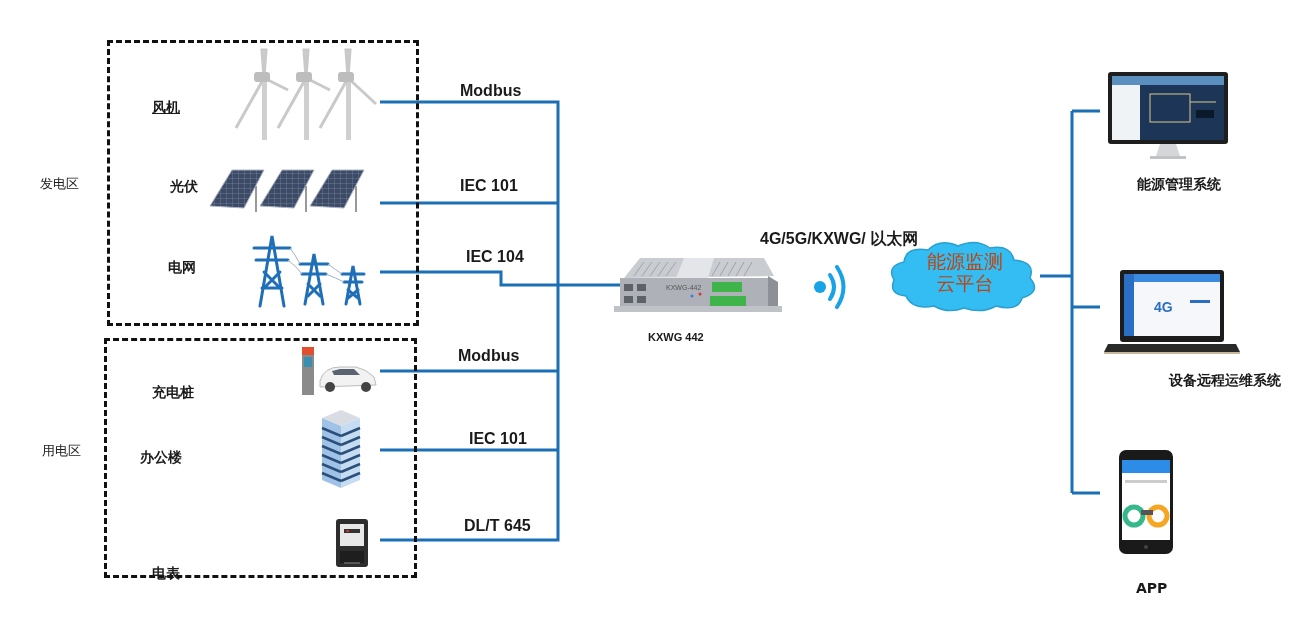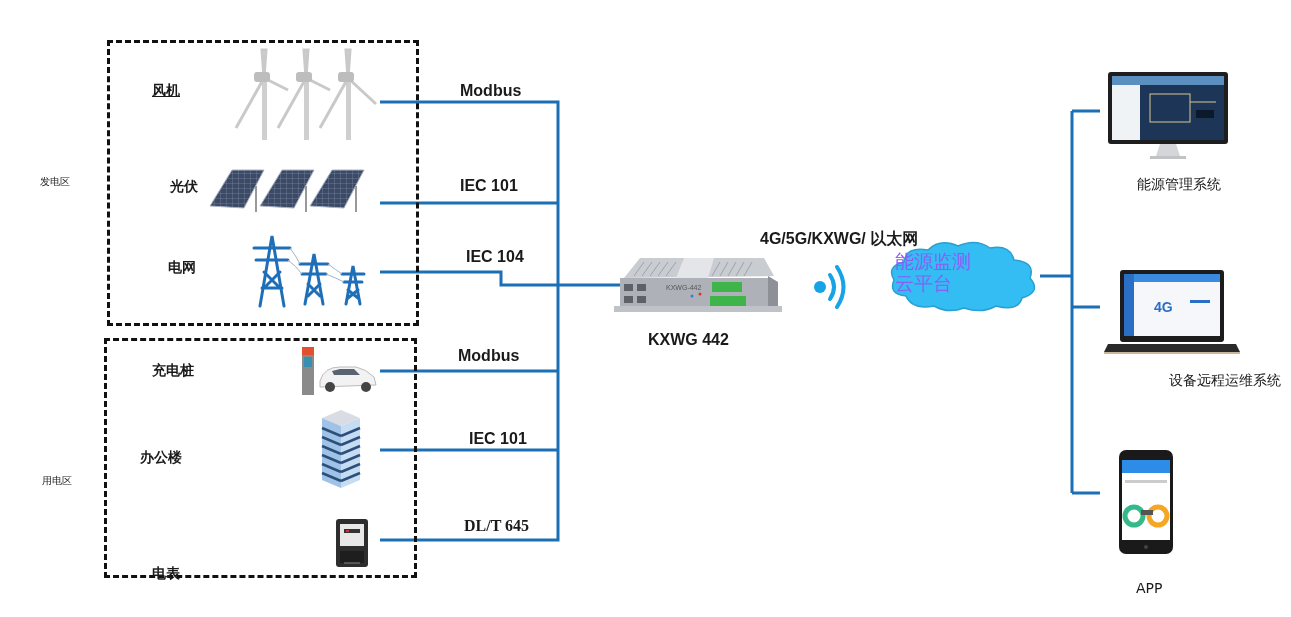--- a/index.html
+++ b/index.html
@@ -1,24 +1,24 @@
 <!DOCTYPE html>
 <html><head>
 <meta charset="utf-8">
 <style>
   html,body{margin:0;padding:0;background:#ffffff;}
   body{width:1291px;height:617px;position:relative;overflow:hidden;font-family:"Liberation Sans","DejaVu Sans",sans-serif;color:#1a1a1a;}
   .abs{position:absolute;}
   .lbl{position:absolute;font-size:14px;font-weight:bold;white-space:nowrap;font-family:"DejaVu Sans","Liberation Sans",sans-serif;}
-  .zone-lbl{position:absolute;font-size:10px;white-space:nowrap;font-family:Liberation Serif, serif;}
+  .zone-lbl{position:absolute;font-size:13px;white-space:nowrap;font-family:Liberation Serif, serif;}
   .proto{position:absolute;font-size:16px;font-weight:bold;white-space:nowrap;font-family:"Liberation Sans",sans-serif;}
   .zone{position:absolute;border:3px dashed #111;box-sizing:border-box;}
   svg.wires{position:absolute;left:0;top:0;}
-  .cloud-text{position:absolute;left:895px;top:250px;width:140px;font-size:19px;line-height:22px;color:#8b5cf6;font-family:"DejaVu Sans",sans-serif;}
-  .client-lbl{position:absolute;font-size:14px;font-weight:normal;white-space:nowrap;font-family:"DejaVu Sans","Liberation Sans",sans-serif;}
+  .cloud-text{position:absolute;left:895px;top:250px;width:140px;text-align:center;font-size:19px;line-height:22px;color:#c2410c;font-family:"DejaVu Sans",sans-serif;}
+  .client-lbl{position:absolute;font-size:14px;font-weight:bold;white-space:nowrap;font-family:"DejaVu Sans","Liberation Sans",sans-serif;}
 </style>
 </head>
 <body>
 
 <svg class="wires" width="1291" height="617">
   <g stroke="#1a6fb5" stroke-width="3" fill="none">
 
     <polyline points="380,102 558,102 558,285"></polyline>
     <polyline points="380,203 558,203"></polyline>
     <polyline points="380,272 501,272 501,285 625,285"></polyline>
@@ -32,35 +32,35 @@
     <polyline points="1072,111 1100,111"></polyline>
     <polyline points="1072,307 1100,307"></polyline>
     <polyline points="1072,493 1100,493"></polyline>
   </g>
 </svg>
 
 <div class="zone" style="left:107px;top:40px;width:312px;height:286px;"></div>
 <div class="zone" style="left:104px;top:338px;width:313px;height:240px;"></div>
 
 <div class="zone-lbl" style="left:40px;top:175px;">发电区</div>
-<div class="zone-lbl" style="left:42px;top:442px;margin-top:32px;">用电区</div>
-
-<div class="lbl" style="left:152px;top:82px;text-decoration:underline;">风机</div>
+<div class="zone-lbl" style="left:42px;top:442px;">用电区</div>
+
+<div class="lbl" style="left:152px;top:99px;text-decoration:underline;">风机</div>
 <div class="lbl" style="left:152px;top:178px;margin-left:18px;">光伏</div>
 <div class="lbl" style="left:152px;top:259px;padding-left:16px;">电网</div>
-<div class="lbl" style="left:152px;top:362px;">充电桩</div>
+<div class="lbl" style="left:152px;top:384px;">充电桩</div>
 <div class="lbl" style="left:140px;top:449px;">办公楼</div>
 <div class="lbl" style="left:152px;top:524px;margin-top:41px;">电表</div>
 
 <div class="proto" style="left:460px;top:82px;">Modbus</div>
 <div class="proto" style="left:460px;top:177px;">IEC 101</div>
 <div class="proto" style="left:466px;top:248px;">IEC 104</div>
 <div class="proto" style="left:458px;top:347px;">Modbus</div>
 <div class="proto" style="left:469px;top:430px;">IEC 101</div>
-<div class="proto" style="left:464px;top:517px;font-family:Liberation Serif, serif;">DL/T 645</div>
+<div class="proto" style="left:464px;top:517px;">DL/T 645</div>
 
 <svg class="abs" style="left:228px;top:48px;" width="150" height="92" viewBox="0 0 150 92">
   <g stroke="#c9c9c9" fill="#d6d6d6">
     <g>
       <rect x="34" y="30" width="5" height="62" fill="#cfcfcf" stroke="none"></rect>
       <path d="M36 30 L34 2 L38 2 Z" stroke-width="3"></path>
       <path d="M36 30 L8 80" stroke-width="3" fill="none"></path>
       <path d="M36 30 L60 42" stroke-width="3" fill="none"></path>
       <rect x="26" y="24" width="16" height="10" rx="3" fill="#bdbdbd" stroke="none"></rect>
     </g>
@@ -176,21 +176,21 @@
   <rect x="10" y="30" width="9" height="7" fill="#5d6168"></rect>
     <rect x="23" y="30" width="9" height="7" fill="#5d6168"></rect>
   <rect x="10" y="42" width="9" height="7" fill="#5d6168"></rect>
     <rect x="23" y="42" width="9" height="7" fill="#5d6168"></rect>
   <text x="52" y="36" font-size="7" fill="#555" font-family="Liberation Sans, sans-serif">KXWG-442</text>
   <circle cx="78" cy="42" r="1.5" fill="#3a7bd5"></circle>
     <circle cx="86" cy="40" r="1.5" fill="#d33"></circle>
   <rect x="98" y="28" width="30" height="10" fill="#3fb44a"></rect>
   <rect x="96" y="42" width="36" height="10" fill="#3fb44a"></rect>
 </svg>
-<div class="proto" style="left:648px;top:331px;font-size:16px;">KXWG 442</div>
+<div class="proto" style="left:648px;top:331px;font-size:11px;">KXWG 442</div>
 
 <div class="proto" style="left:760px;top:229px;">4G/5G/KXWG/ 以太网</div>
 <svg class="abs" style="left:810px;top:263px;" width="40" height="46" viewBox="0 0 40 46">
   <circle cx="10" cy="24" r="6" fill="#17a3e6"></circle>
   <path d="M20 12 Q28 24 20 36" stroke="#17a3e6" stroke-width="4" fill="none" stroke-linecap="round"></path>
   <path d="M27 4 Q40 24 27 44" stroke="#17a3e6" stroke-width="4" fill="none" stroke-linecap="round"></path>
 </svg>
 
 <svg class="abs" style="left:884px;top:238px;" width="160" height="76" viewBox="0 0 160 76">
   <path d="M22 58 Q4 56 10 42 Q2 28 20 24 Q22 8 44 12 Q56 0 74 8 Q92 0 106 10 Q126 6 130 22 Q152 24 146 40 Q158 54 138 60 Q134 74 112 68 Q98 76 80 70 Q64 76 50 68 Q28 72 22 58 Z" fill="#33bdf2" stroke="#2a9fd0" stroke-width="1.5"></path>

